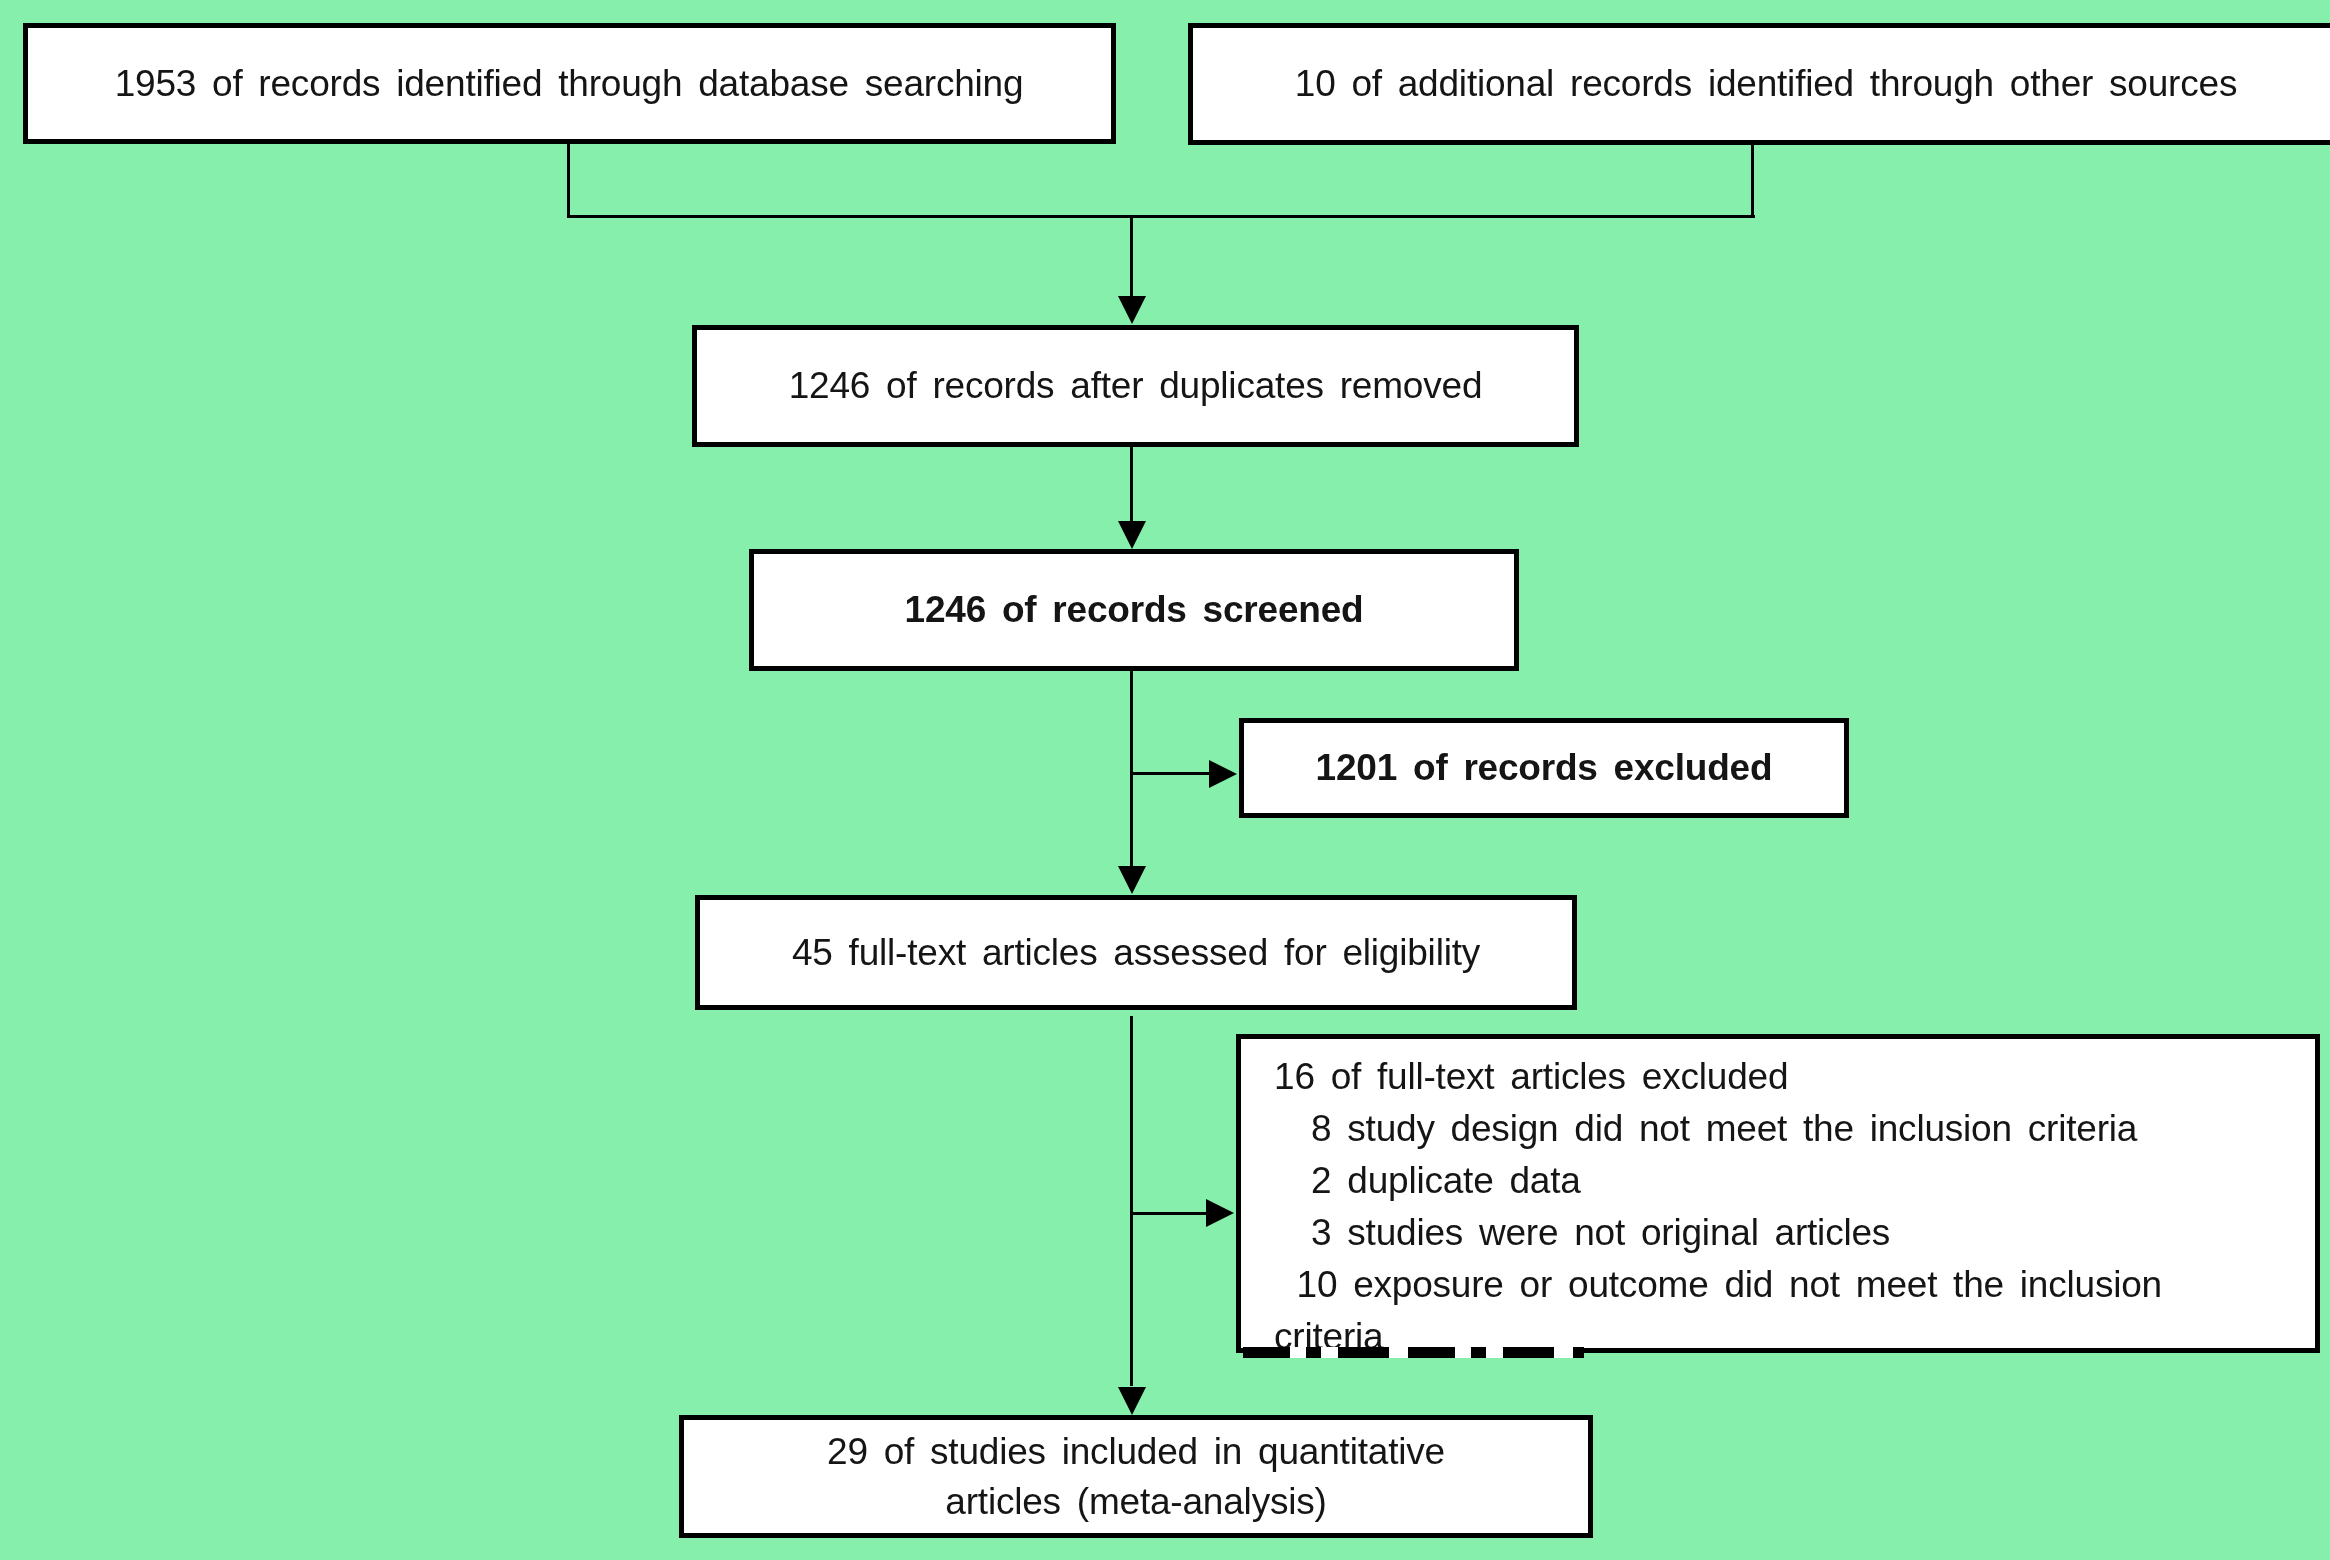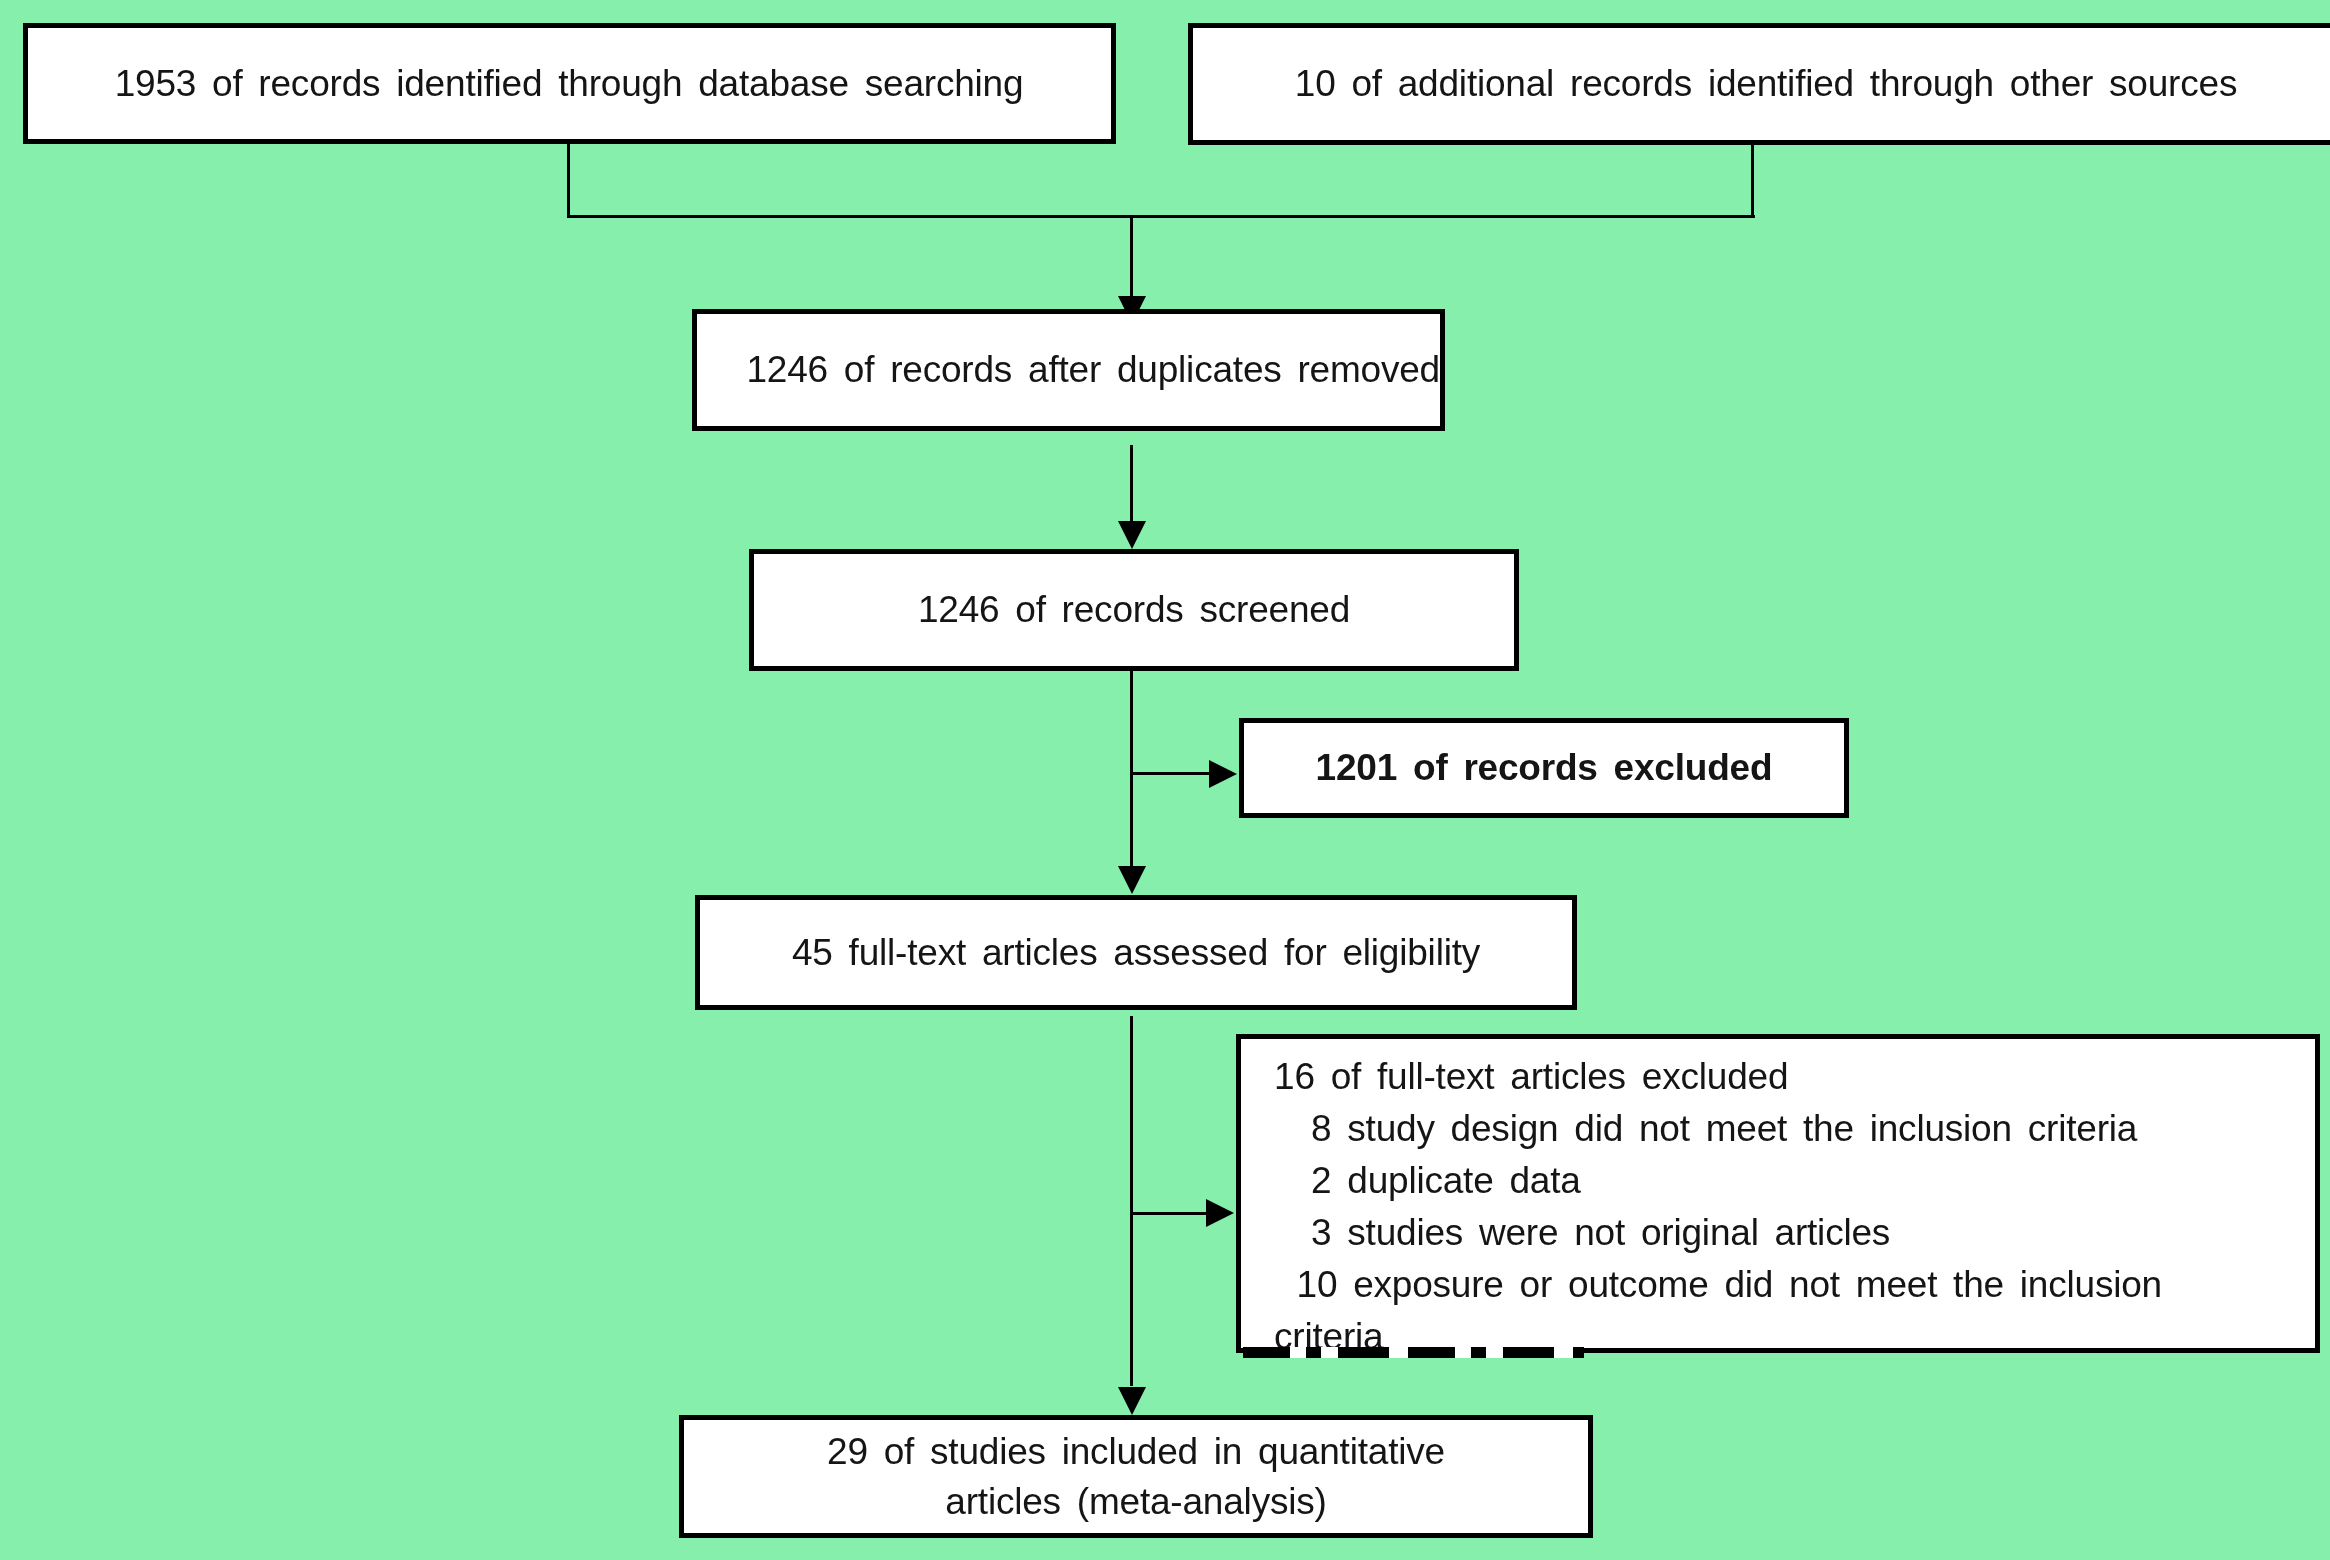--- a/index.html
+++ b/index.html
@@ -62,22 +62,22 @@
       #000000 0px, #000000 47px,
       #ffffff 47px, #ffffff 63px,
       #000000 63px, #000000 78px,
       #ffffff 78px, #ffffff 95px,
       #000000 95px, #000000 146px,
       #ffffff 146px, #ffffff 165px);
   }
   
   #box-identified-db      { left: 22.5px;   top: 23px;   width: 1093px; height: 121px; }
   #box-identified-other   { left: 1188px; top: 22.5px;   width: 1156px; height: 122px; }
-  #box-after-duplicates   { left: 692px;  top: 309px;  width: 753px; height: 122px; justify-content: flex-end; }
-  #box-screened           { left: 749px;  top: 549px;  width: 770px;  height: 122px; }
+  #box-after-duplicates   { left: 692px;  top: 325px;  width: 887px; height: 122px; }
+  #box-screened           { left: 749px;  top: 549px;  width: 770px;  height: 122px; font-weight: bold; }
   #box-records-excluded   { left: 1239px; top: 718px;  width: 610px;  height: 100px; font-weight: bold; }
   #box-fulltext-assessed  { left: 695px;  top: 895px; width: 882px; height: 115px; }
   #box-fulltext-excluded  { left: 1236px; top: 1034px; width: 1084px; height: 319px; }
   #box-included           { left: 679px;  top: 1415px; width: 914px; height: 123px; }
 </style>
 </head>
 <body>
 
 <div class="canvas">
 

